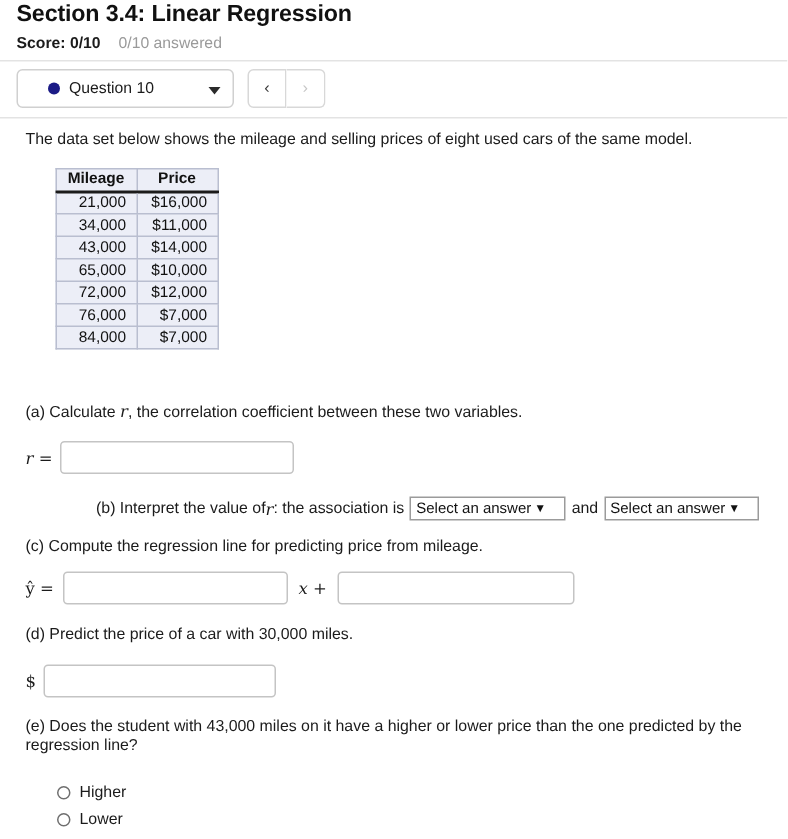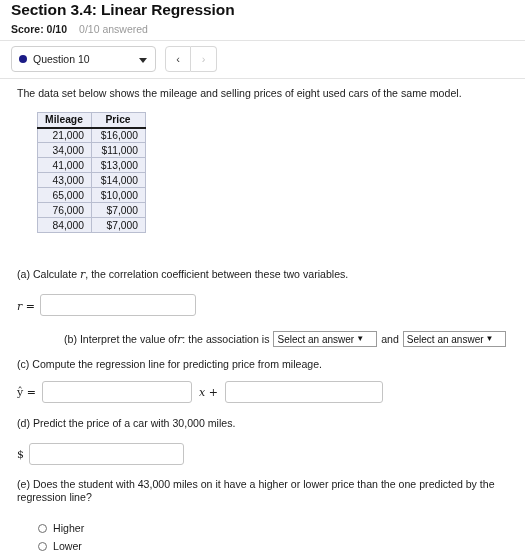--- a/index.html
+++ b/index.html
@@ -33,21 +33,21 @@
   .hr-top { top: 40px; }
   .hr-bottom { top: 78px; }
 
   
   .qnav { position: absolute; left: 11px; top: 46px; display: flex; align-items: center; }
   .qselect {
     width: 145px; height: 26px;
     border: 1px solid #d0d0d0; border-radius: 4px;
     background: #ffffff;
     display: flex; align-items: center;
-    padding: 0 7px; position: relative;
+    padding: 0 20px; position: relative;
   }
   .qdot {
     width: 8px; height: 8px; border-radius: 50%;
     background: #1b1b86; margin-right: 6px; flex: none;
   }
   .qlabel { font-size: 10.5px; color: #1b1b1b; white-space: nowrap; }
   .qcaret {
     position: absolute; right: 8px; top: 50%;
     width: 0; height: 0; margin-top: -1.5px;
     border-left: 4px solid transparent;
@@ -180,30 +180,30 @@
     <tbody>
       <tr>
         <td class="mileage">21,000</td>
         <td class="price">$16,000</td>
       </tr>
       <tr>
         <td class="mileage">34,000</td>
         <td class="price">$11,000</td>
       </tr>
       <tr>
-        <td class="mileage">41,000</td>
-        <td class="price">$13,000</td>
-      </tr>
-      <tr>
         <td class="mileage">43,000</td>
         <td class="price">$14,000</td>
       </tr>
       <tr>
         <td class="mileage">65,000</td>
         <td class="price">$10,000</td>
+      </tr>
+      <tr>
+        <td class="mileage">72,000</td>
+        <td class="price">$12,000</td>
       </tr>
       <tr>
         <td class="mileage">76,000</td>
         <td class="price">$7,000</td>
       </tr>
       <tr>
         <td class="mileage">84,000</td>
         <td class="price">$7,000</td>
       </tr>
     </tbody>

